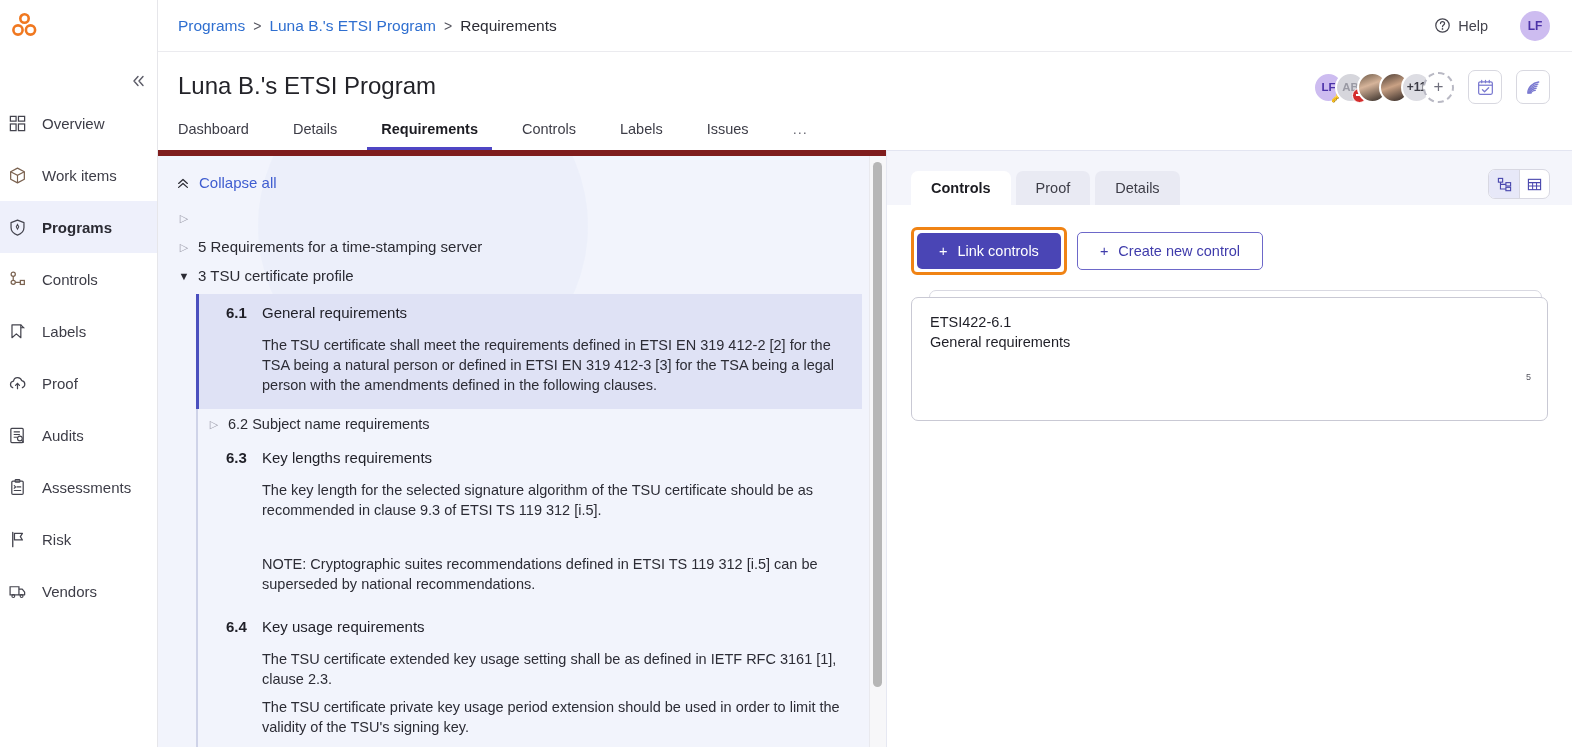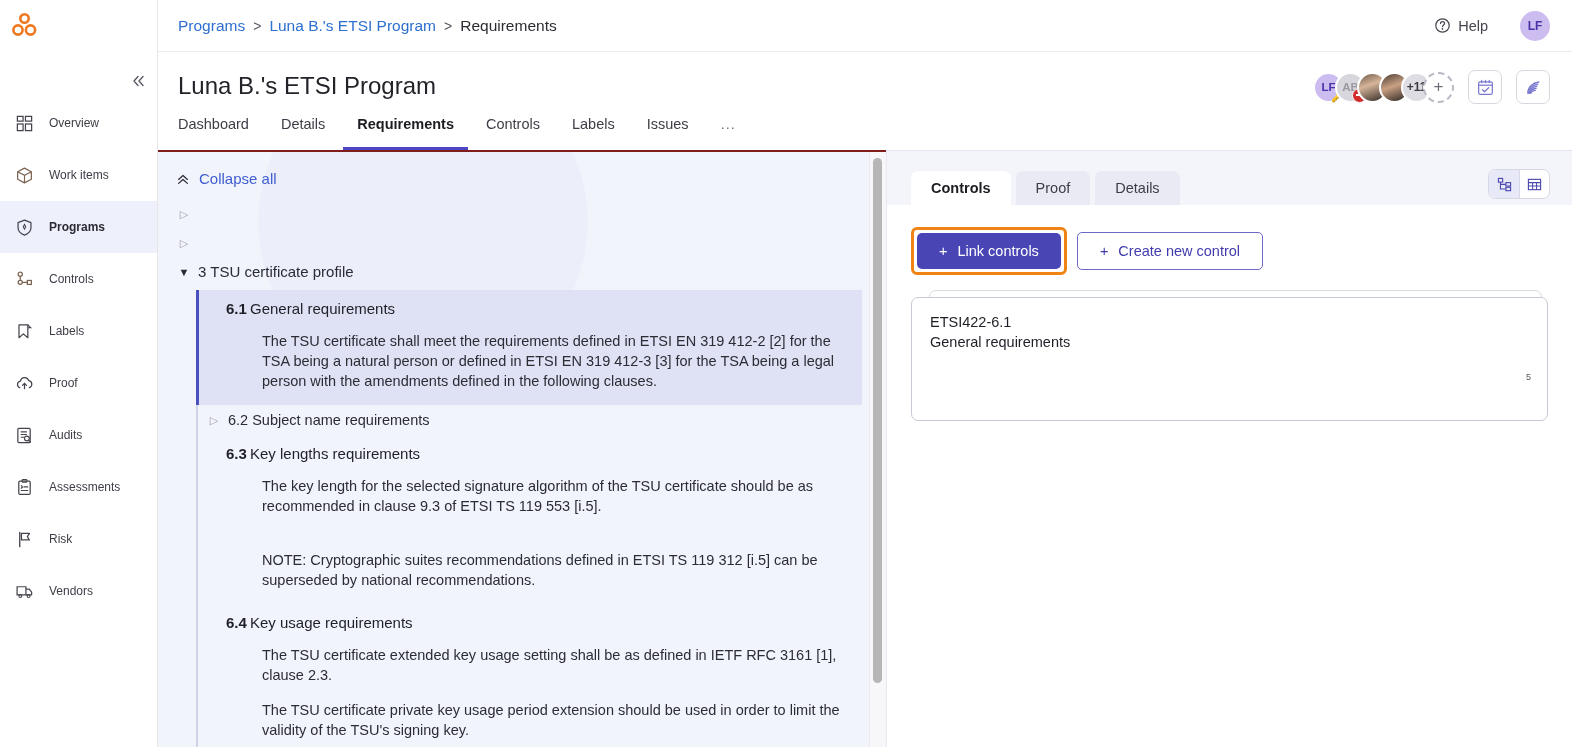--- a/index.html
+++ b/index.html
@@ -22,22 +22,22 @@
   .logo-wrap { height: 52px; display: flex; align-items: center; padding-left: 11px; }
   .collapse-btn {
     position: absolute; top: 70px; right: 8px;
     width: 22px; height: 22px;
     display: flex; align-items: center; justify-content: center;
     color: #5a5a66; font-size: 16px; cursor: pointer;
   }
   .nav { margin-top: 45px; }
   .nav-item {
     height: 52px; display: flex; align-items: center;
-    padding-left: 13px; gap: 14px;
-    color: #3d3d47; font-size: 12px; cursor: pointer;
+    padding-left: 6px; gap: 14px;
+    color: #3d3d47; font-size: 15px; cursor: pointer;
   }
   .nav-item.active { background: #eef0fb; font-weight: bold; color: #2b2b33; }
   .nav-ico { width: 22px; height: 22px; flex: 0 0 22px; display: flex; align-items: center; justify-content: center; }
   .nav-ico svg { display: block; }
 
   
   .main { flex: 1 1 auto; height: 747px; display: flex; flex-direction: column; min-width: 0; }
 
   .topbar {
     height: 52px; flex: 0 0 52px;
@@ -66,21 +66,21 @@
     width: 30px; height: 30px; border-radius: 50%;
     background: #cdbcf0; color: #4b32a8;
     font-size: 12px; font-weight: bold;
     display: flex; align-items: center; justify-content: center;
     cursor: pointer;
   }
 
   
   .page-head { background: #fff; padding: 0 20px; flex: 0 0 96px; position: relative; }
   .page-title { font-size: 24px; color: #232329; padding-top: 20px; font-weight: normal; }
-  .tabs { display: flex; gap: 4px; margin-top: 16px; height: 34px; }
+  .tabs { display: flex; align-items: flex-end; gap: 16px; margin-top: 16px; height: 34px; }
   .tab {
     font-size: 14.5px; color: #3d3d47; padding: 0 14px 10px 14px; cursor: pointer;
     border-bottom: 3px solid transparent; white-space: nowrap;
   }
   .tab:first-child { padding-left: 0; }
   .tab.active { color: #1c1c22; font-weight: bold; border-bottom-color: #4f46c4; }
   .tab.more { color: #6a6a74; letter-spacing: 1px; }
 
   .head-right {
     position: absolute; right: 22px; top: 18px;
@@ -119,48 +119,48 @@
     background: #fff; display: flex; align-items: center; justify-content: center;
     cursor: pointer;
   }
 
   
   .body { flex: 1 1 auto; display: flex; min-height: 0; background: #f2f4fc; }
 
   .left-pane {
     flex: 0 0 728px; width: 728px; position: relative;
     background: #f2f4fc; overflow: hidden;
-    border-top: 2px solid #7f1d1d;
+    border-top: 6px solid #7f1d1d;
   }
   .watermark {
     position: absolute; left: 100px; top: -95px; width: 330px; height: 330px;
     border-radius: 50%; background: #eaedf9; opacity: .75; pointer-events: none;
   }
   .left-inner { position: relative; padding: 18px 24px 0 18px; }
 
   .collapse-all {
     display: inline-flex; align-items: center; gap: 9px;
     color: #3f5dd0; font-size: 15px; cursor: pointer; margin-bottom: 16px;
   }
 
   .node { display: flex; align-items: flex-start; gap: 6px; margin-bottom: 7px; cursor: pointer; }
   .caret { width: 16px; flex: 0 0 16px; text-align: center; color: #9a9aa8; font-size: 11px; line-height: 22px; }
   .caret.open { color: #2b2b33; }
   .node-label { font-size: 15px; color: #2b2b33; line-height: 22px; }
 
   .req-group { margin-left: 20px; border-left: 2px solid #cfd3e8; padding-left: 0; }
   .req-block { padding: 10px 14px 14px 28px; }
   .req-block.sel { background: #dfe2f5; border-left: 3px solid #4a4fbe; margin-left: -2px; padding-left: 27px; }
-  .req-head { display: flex; gap: 0; align-items: baseline; }
+  .req-head { display: flex; gap: 12px; align-items: baseline; }
   .req-num { font-size: 15px; font-weight: bold; color: #1f1f27; flex: 0 0 auto; min-width: 24px; }
   .req-name { font-size: 15px; color: #1f1f27; }
   .req-body { margin-top: 14px; margin-left: 36px; }
   .req-p { font-size: 14.5px; color: #2c2c35; line-height: 20px; max-width: 600px; }
   .req-p + .req-p { margin-top: 34px; }
-  .req-p.tight + .req-p.tight { margin-top: 15px; }
+  .req-p.tight + .req-p.tight { margin-top: 8px; }
   .sub-node { display: flex; align-items: center; gap: 6px; padding: 4px 0 4px 8px; cursor: pointer; }
   .sub-node .node-label { font-size: 14.5px; }
 
   .vscroll {
     position: absolute; right: 4px; top: 6px; width: 9px; height: 525px;
     background: #b6b6b6; border-radius: 5px; cursor: pointer;
   }
   .vtrack {
     position: absolute; right: 0px; top: 0; width: 17px; height: 100%;
     background: #f7f7f9; border-left: 1px solid #e9e9ee;
@@ -435,20 +435,21 @@
             </svg>
             <span>Collapse all</span>
           </div>
 
           <div class="node">
             <span class="caret">▷</span>
           </div>
 
           <div class="node">
             <span class="caret">▷</span>
+            <span class="node-label">5 Requirements for a time-stamping server</span>
           </div>
 
           <div class="node">
             <span class="caret open">▼</span>
             <span class="node-label">3 TSU certificate profile</span>
           </div>
 
           <div class="req-group">
 
             <div class="req-block sel">
@@ -465,21 +466,21 @@
               <span class="caret">▷</span>
               <span class="node-label">6.2 Subject name requirements</span>
             </div>
 
             <div class="req-block">
               <div class="req-head">
                 <span class="req-num">6.3</span>
                 <span class="req-name">Key lengths requirements</span>
               </div>
               <div class="req-body">
-                <p class="req-p">The key length for the selected signature algorithm of the TSU certificate should be as recommended in clause 9.3 of ETSI TS 119 553 [i.5].</p>
+                <p class="req-p">The key length for the selected signature algorithm of the TSU certificate should be as recommended in clause 9.3 of ETSI TS 119 312 [i.5].</p>
                 <p class="req-p">NOTE: Cryptographic suites recommendations defined in ETSI TS 119 312 [i.5] can be superseded by national recommendations.</p>
               </div>
             </div>
 
             <div class="req-block">
               <div class="req-head">
                 <span class="req-num">6.4</span>
                 <span class="req-name">Key usage requirements</span>
               </div>
               <div class="req-body">

